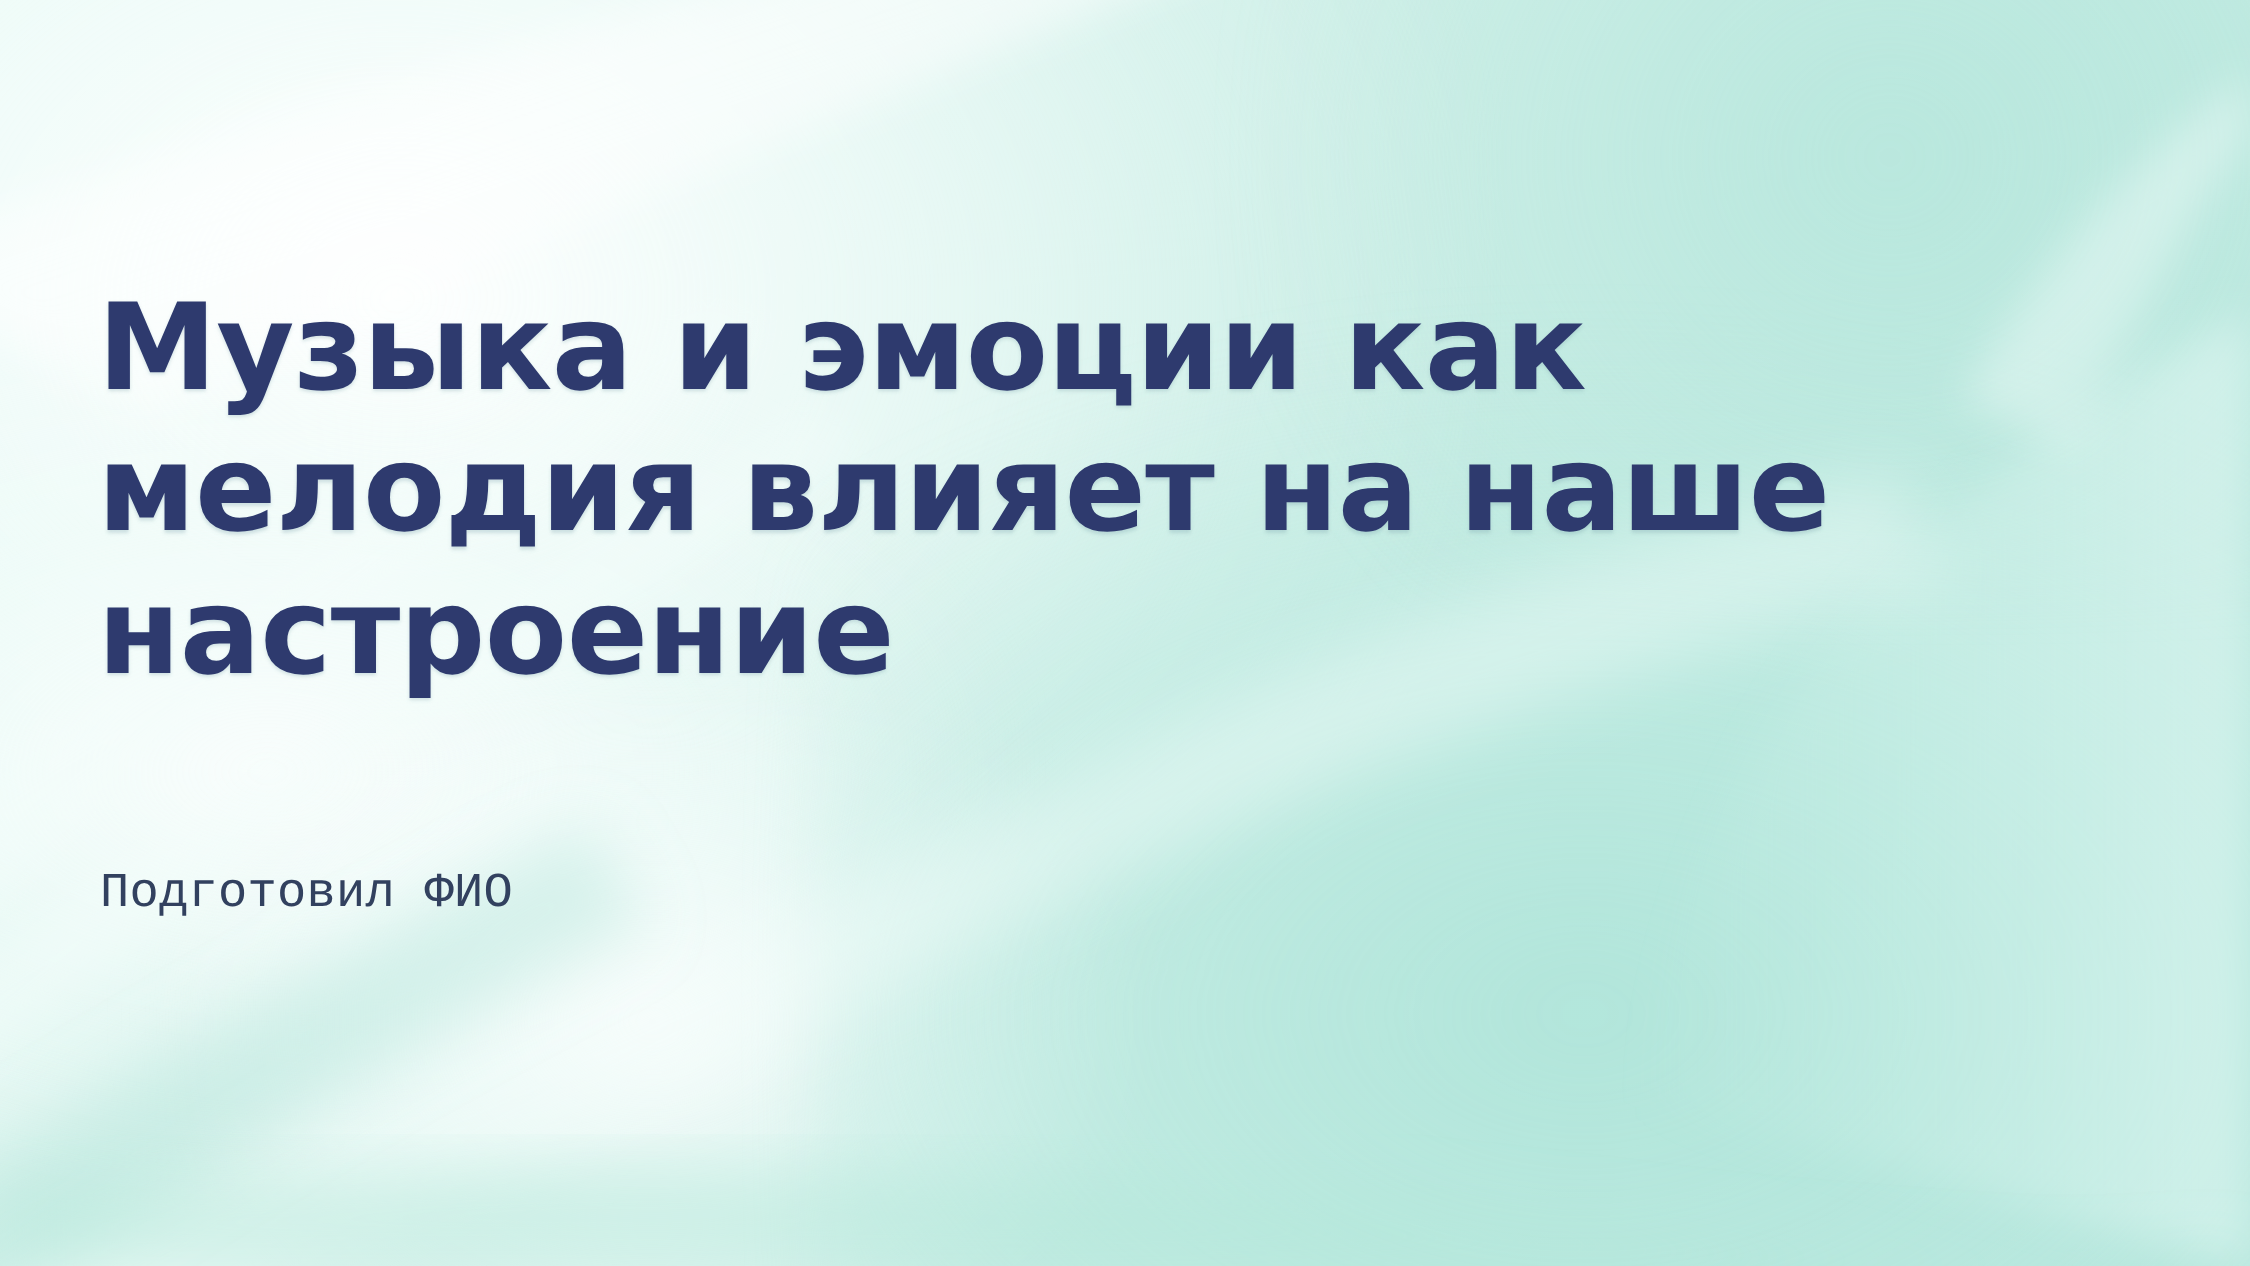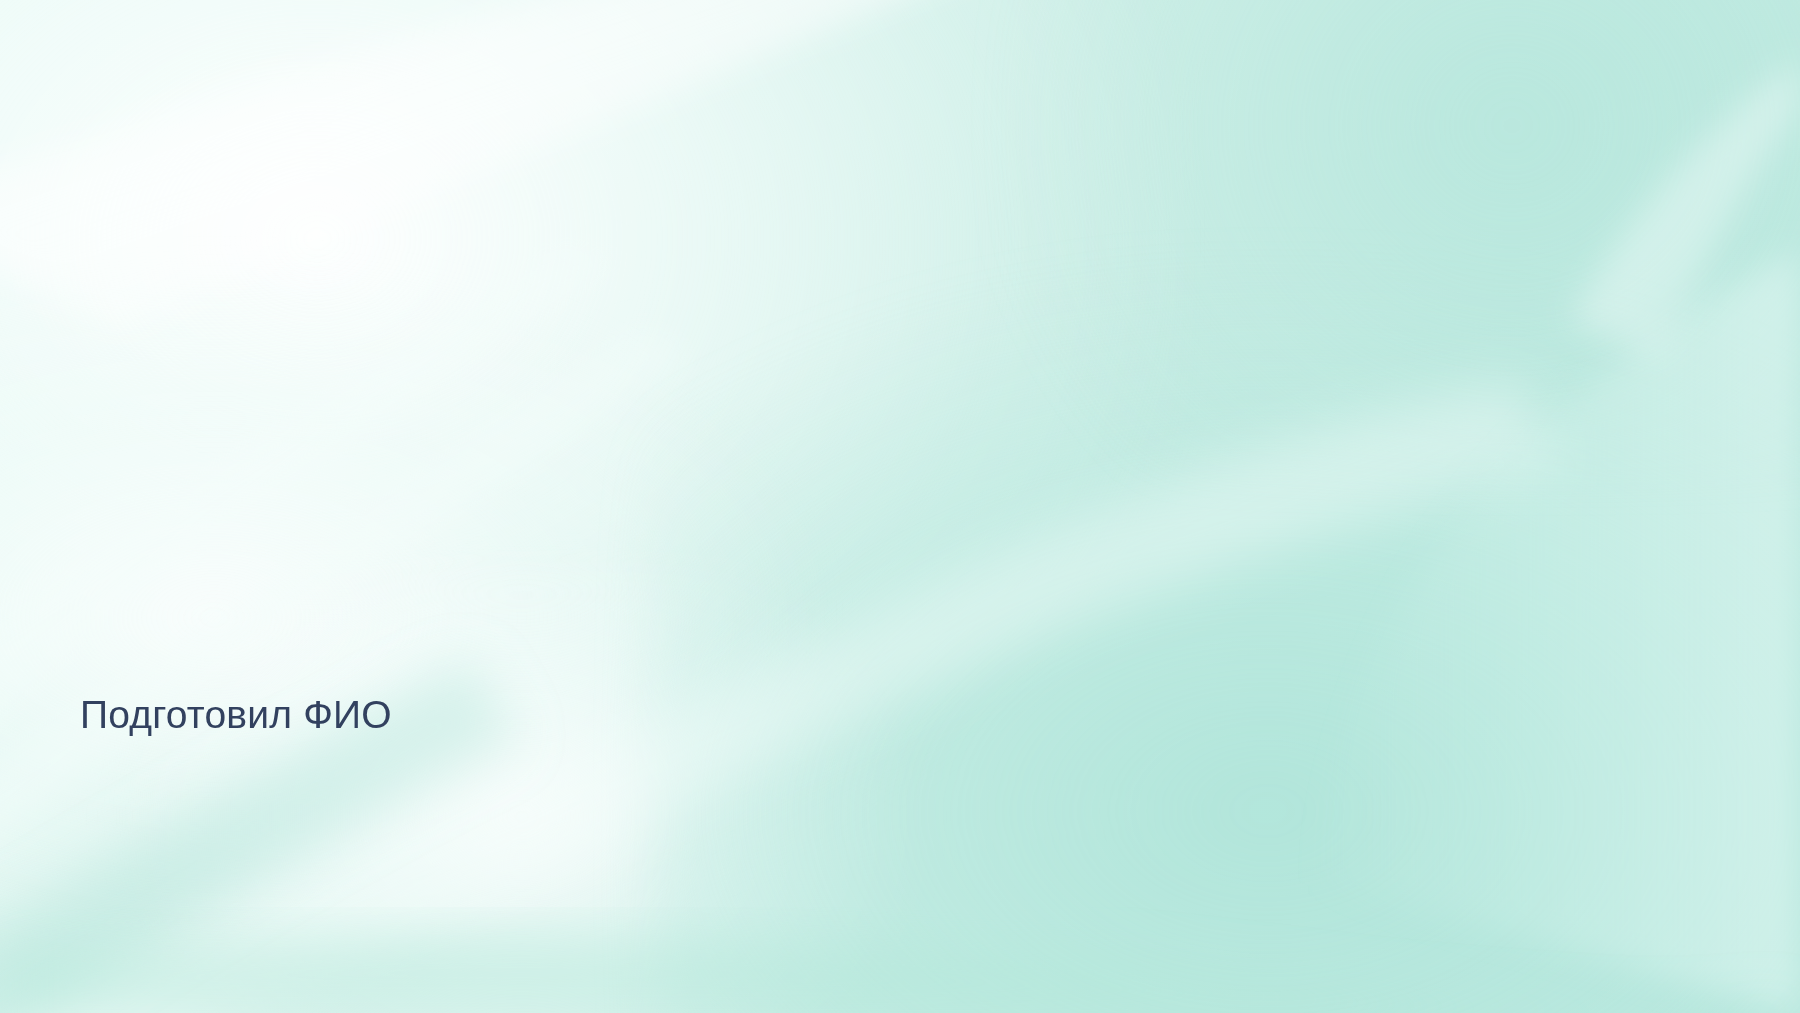--- a/index.html
+++ b/index.html
@@ -131,21 +131,21 @@
     letter-spacing: -0.5px;
     color: #2e3a6e;
     text-shadow: 0 2px 3px rgba(120,160,170,0.30);
   }
 
   .subtitle {
     position: absolute;
     top: 692px;
     left: 2px;
     margin: 0;
-    font-family: Liberation Sans, sans-serif;
+    font-family: Liberation Mono, monospace;
     font-size: 39px;
     font-weight: 400;
     line-height: 1.2;
     letter-spacing: 0.2px;
     color: #32415f;
   }
 </style>
 </head>
 <body>
 
@@ -217,17 +217,18 @@
     <g filter="url(#soften)">
       <path d="M 1800,60 C 1700,130 1620,220 1570,320 L 1660,360 C 1710,250 1760,160 1800,110 Z" fill="url(#streakLight2)"></path>
     </g>
 
     <g filter="url(#softenMore)">
       <path d="M 0,960 C 420,910 880,930 1340,990 C 1520,1012 1680,1013 1800,1005 L 1800,1013 L 0,1013 Z" fill="#b3e6da" opacity="0.42"></path>
     </g>
   </svg>
 
   <div class="content">
+    <h1 class="title">Музыка и эмоции как мелодия влияет на наше настроение</h1>
 
     <p class="subtitle">Подготовил ФИО</p>
   </div>
 
 </div>
 
 </body></html>

